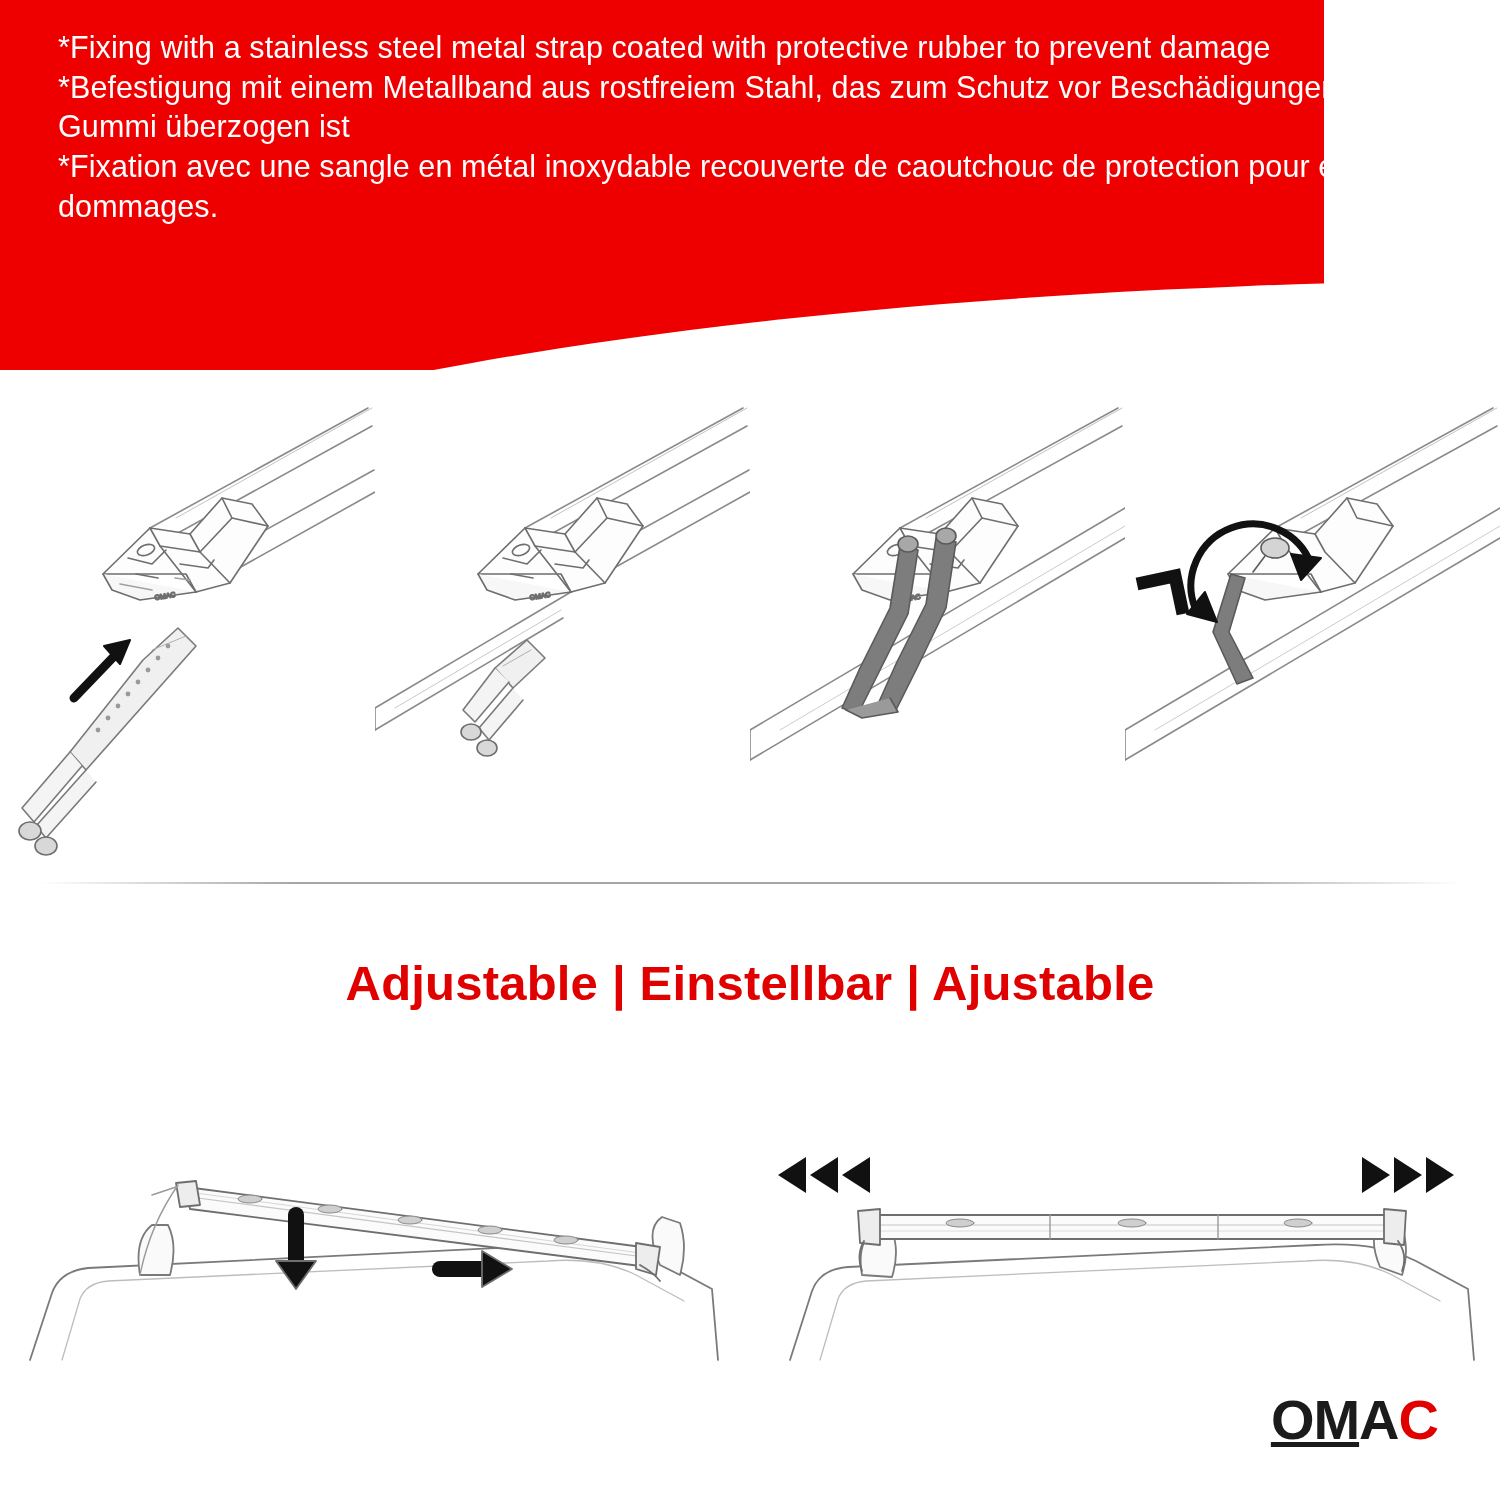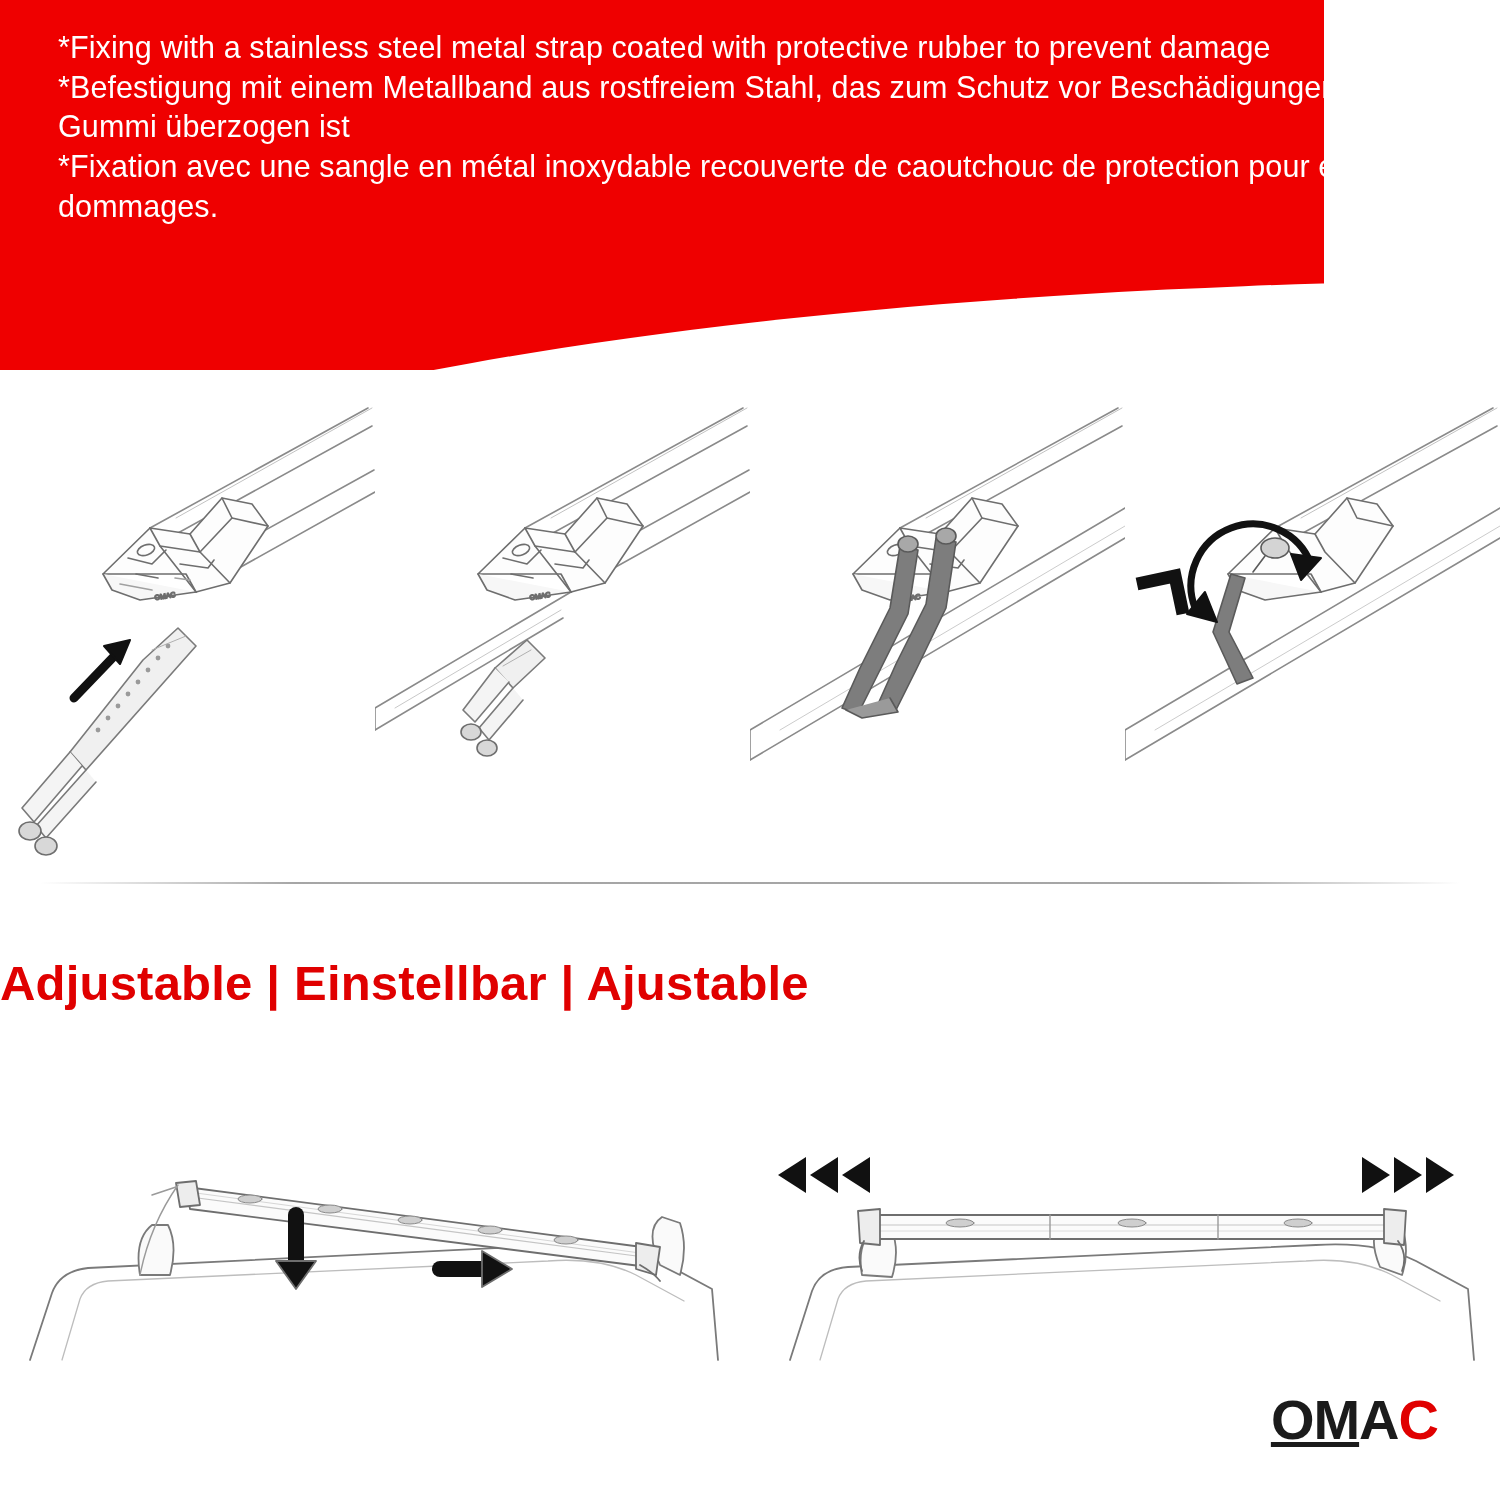--- a/index.html
+++ b/index.html
@@ -65,20 +65,21 @@
     left: 40px; top: 882px;
     width: 1420px; height: 2px;
     background: linear-gradient(to right, rgba(190,190,190,0), rgba(150,150,150,0.85) 18%, rgba(150,150,150,0.85) 82%, rgba(190,190,190,0));
   }
 
   
   .heading {
     position: absolute;
     left: 0; top: 955px;
     width: 1500px;
+    text-align: center;
     color: #e00000;
     font-size: 49px;
     font-weight: bold;
     letter-spacing: 0.2px;
   }
 
   
   .bottom {
     position: absolute;
     left: 0; top: 1075px;

